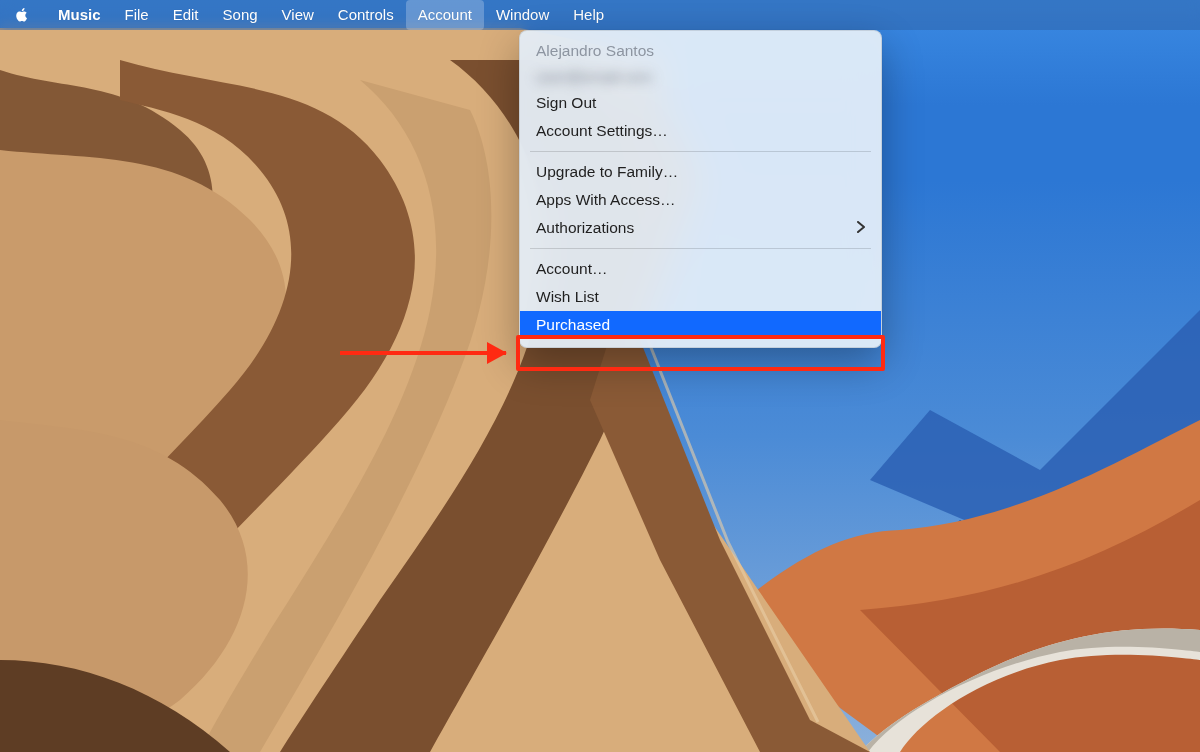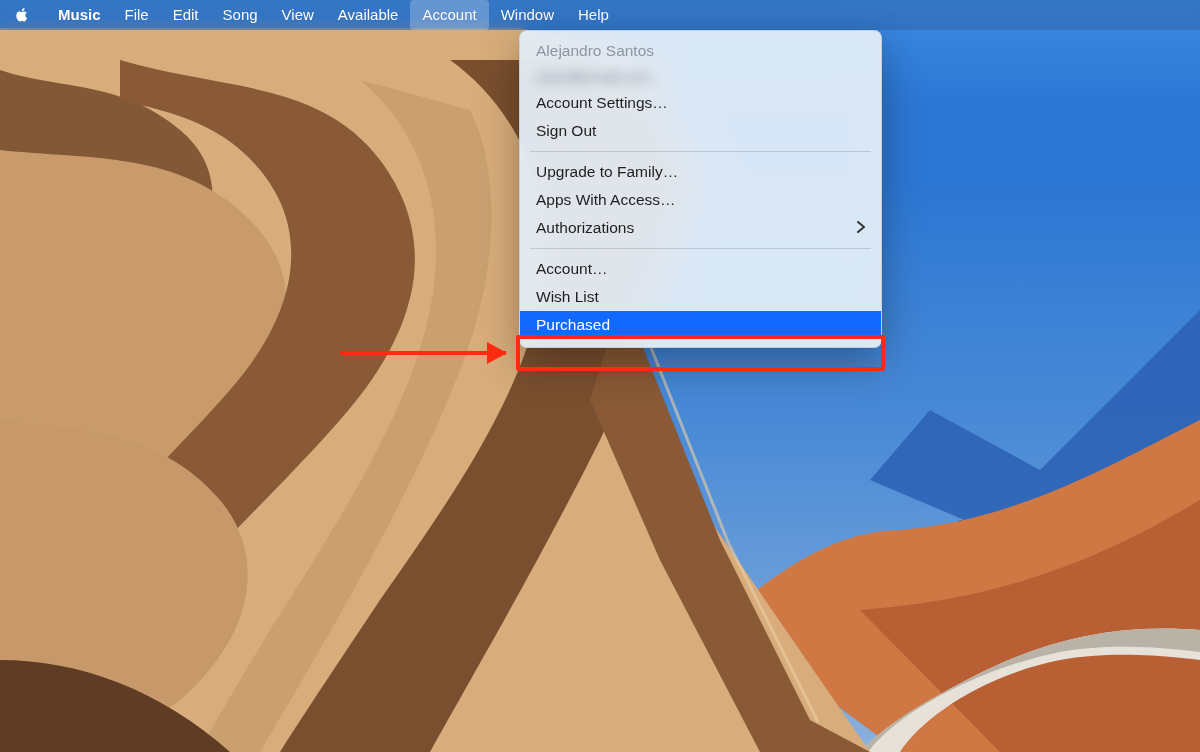--- a/index.html
+++ b/index.html
@@ -128,31 +128,31 @@
   <span class="apple">
     <svg viewBox="0 0 16 16" width="16" height="16" fill="#ffffff" aria-hidden="true">
       <path d="M11.3 8.4c0-1.7 1.4-2.5 1.4-2.6-0.8-1.1-2-1.3-2.4-1.3-1-0.1-2 0.6-2.5 0.6s-1.3-0.6-2.2-0.6c-1.1 0-2.2 0.7-2.8 1.7-1.2 2-0.3 5 0.8 6.6 0.6 0.8 1.2 1.7 2.1 1.7s1.2-0.6 2.2-0.6 1.3 0.6 2.2 0.6 1.5-0.8 2-1.6c0.6-0.9 0.9-1.8 0.9-1.9 0 0-1.7-0.7-1.7-2.6zM9.8 3.3c0.5-0.6 0.8-1.4 0.7-2.2-0.7 0-1.5 0.5-2 1-0.4 0.5-0.8 1.3-0.7 2.1 0.8 0.1 1.6-0.4 2-0.9z"></path>
     </svg>
   </span>
   <span class="item app">Music</span>
   <span class="item">File</span>
   <span class="item">Edit</span>
   <span class="item">Song</span>
   <span class="item">View</span>
-  <span class="item">Available</span>
+  <span class="item">Controls</span>
   <span class="item open">Account</span>
   <span class="item">Window</span>
   <span class="item">Help</span>
 </div>
 
 <div class="menu">
   <div class="row disabled">Alejandro Santos</div>
   <div class="row disabled blur-row">user@email.com</div>
+  <div class="row">Sign Out</div>
   <div class="row">Account Settings…</div>
-  <div class="row">Sign Out</div>
   <div class="sep"></div>
   <div class="row">Upgrade to Family…</div>
   <div class="row">Apps With Access…</div>
   <div class="row">
     <span>Authorizations</span>
     <span class="chev">
       <svg viewBox="0 0 8 12" width="8" height="12">
           <path d="M1 1 L7 6 L1 11" stroke="#333" stroke-width="2" fill="none" stroke-linecap="round" stroke-linejoin="round"></path>
         </svg>
     </span>

